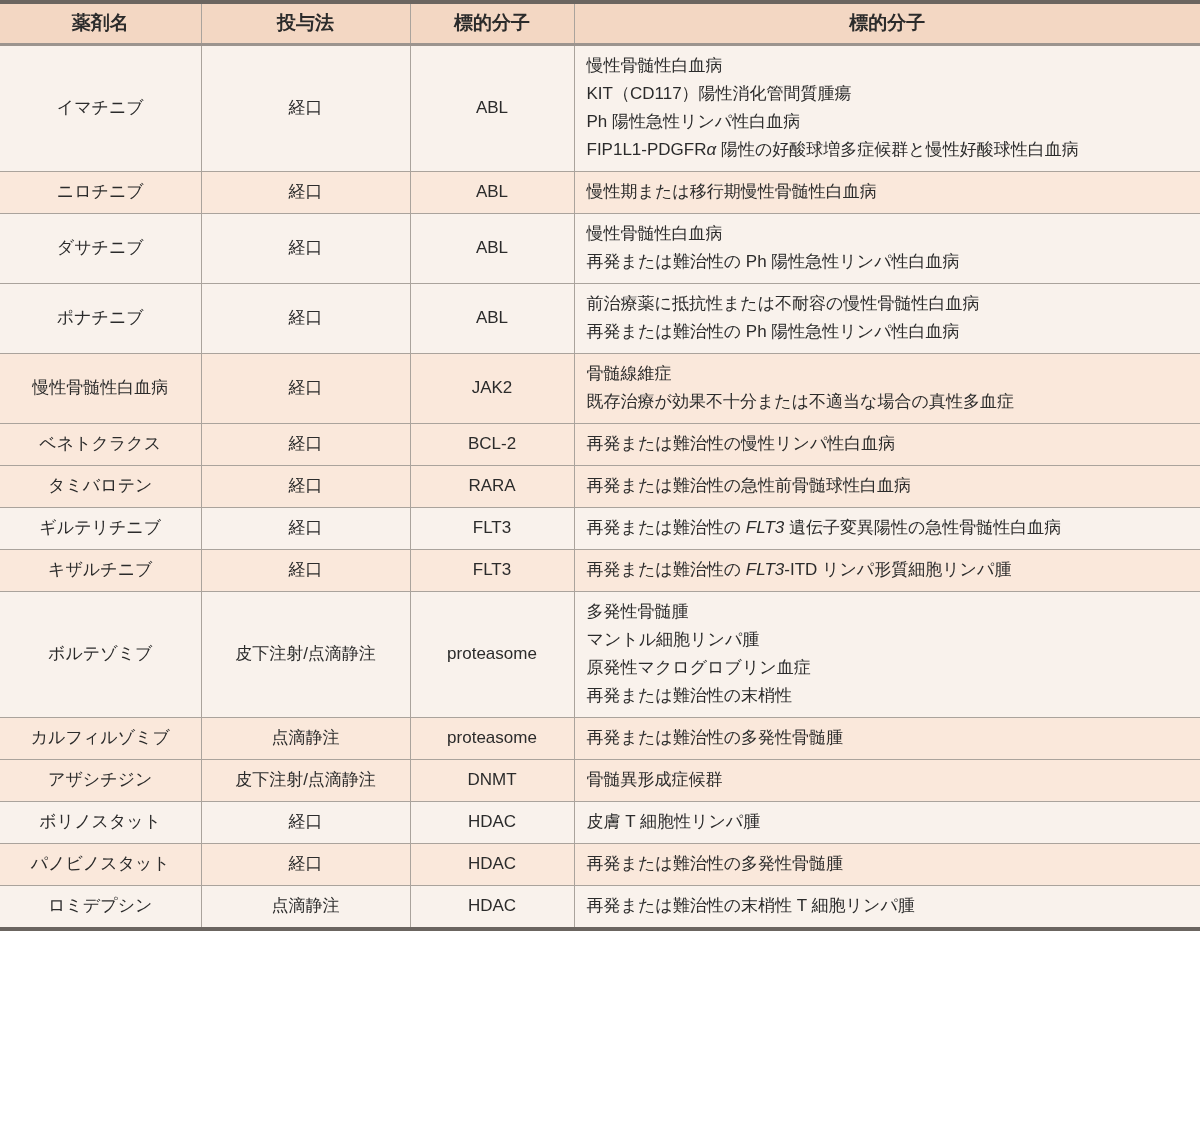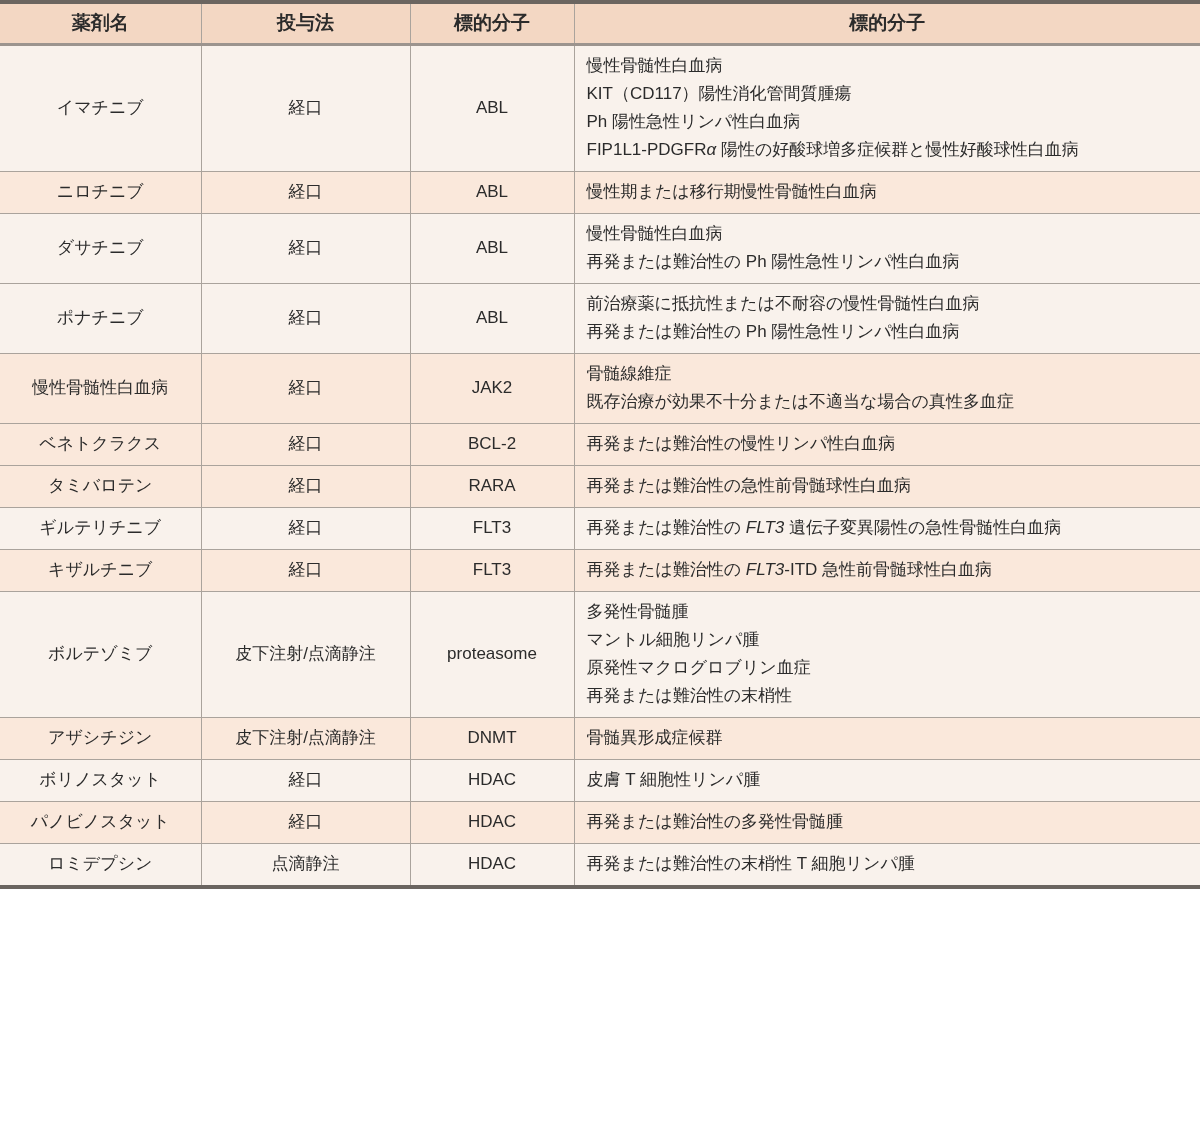--- a/index.html
+++ b/index.html
@@ -148,35 +148,43 @@
           <td class="c-target">FLT3</td>
           <td class="c-indication">
             <div><span>再発または難治性の </span><span class="italic">FLT3</span><span> 遺伝子変異陽性の急性骨髄性白血病</span></div>
           </td>
         </tr>
         <tr class="peach">
           <td class="c-drug">キザルチニブ</td>
           <td class="c-admin">経口</td>
           <td class="c-target">FLT3</td>
           <td class="c-indication">
-            <div><span>再発または難治性の </span><span class="italic">FLT3</span><span>-ITD 急性前骨髄球性白血病</span></div>
+            <div><span>再発または難治性の </span><span class="italic">FLT3</span><span>-ITD リンパ形質細胞リンパ腫</span></div>
           </td>
         </tr>
         <tr class="light">
           <td class="c-drug">ボルテゾミブ</td>
           <td class="c-admin">皮下注射/点滴静注</td>
           <td class="c-target">proteasome</td>
           <td class="c-indication">
             <div>多発性骨髄腫</div>
             <div>マントル細胞リンパ腫</div>
             <div>原発性マクログロブリン血症</div>
             <div>再発または難治性の末梢性</div>
           </td>
         </tr>
         <tr class="peach">
+          <td class="c-drug">カルフィルゾミブ</td>
+          <td class="c-admin">点滴静注</td>
+          <td class="c-target">proteasome</td>
+          <td class="c-indication">
+            <div>再発または難治性の多発性骨髄腫</div>
+          </td>
+        </tr>
+        <tr class="peach">
           <td class="c-drug">アザシチジン</td>
           <td class="c-admin">皮下注射/点滴静注</td>
           <td class="c-target">DNMT</td>
           <td class="c-indication">
             <div>骨髄異形成症候群</div>
           </td>
         </tr>
         <tr class="light">
           <td class="c-drug">ボリノスタット</td>
           <td class="c-admin">経口</td>

